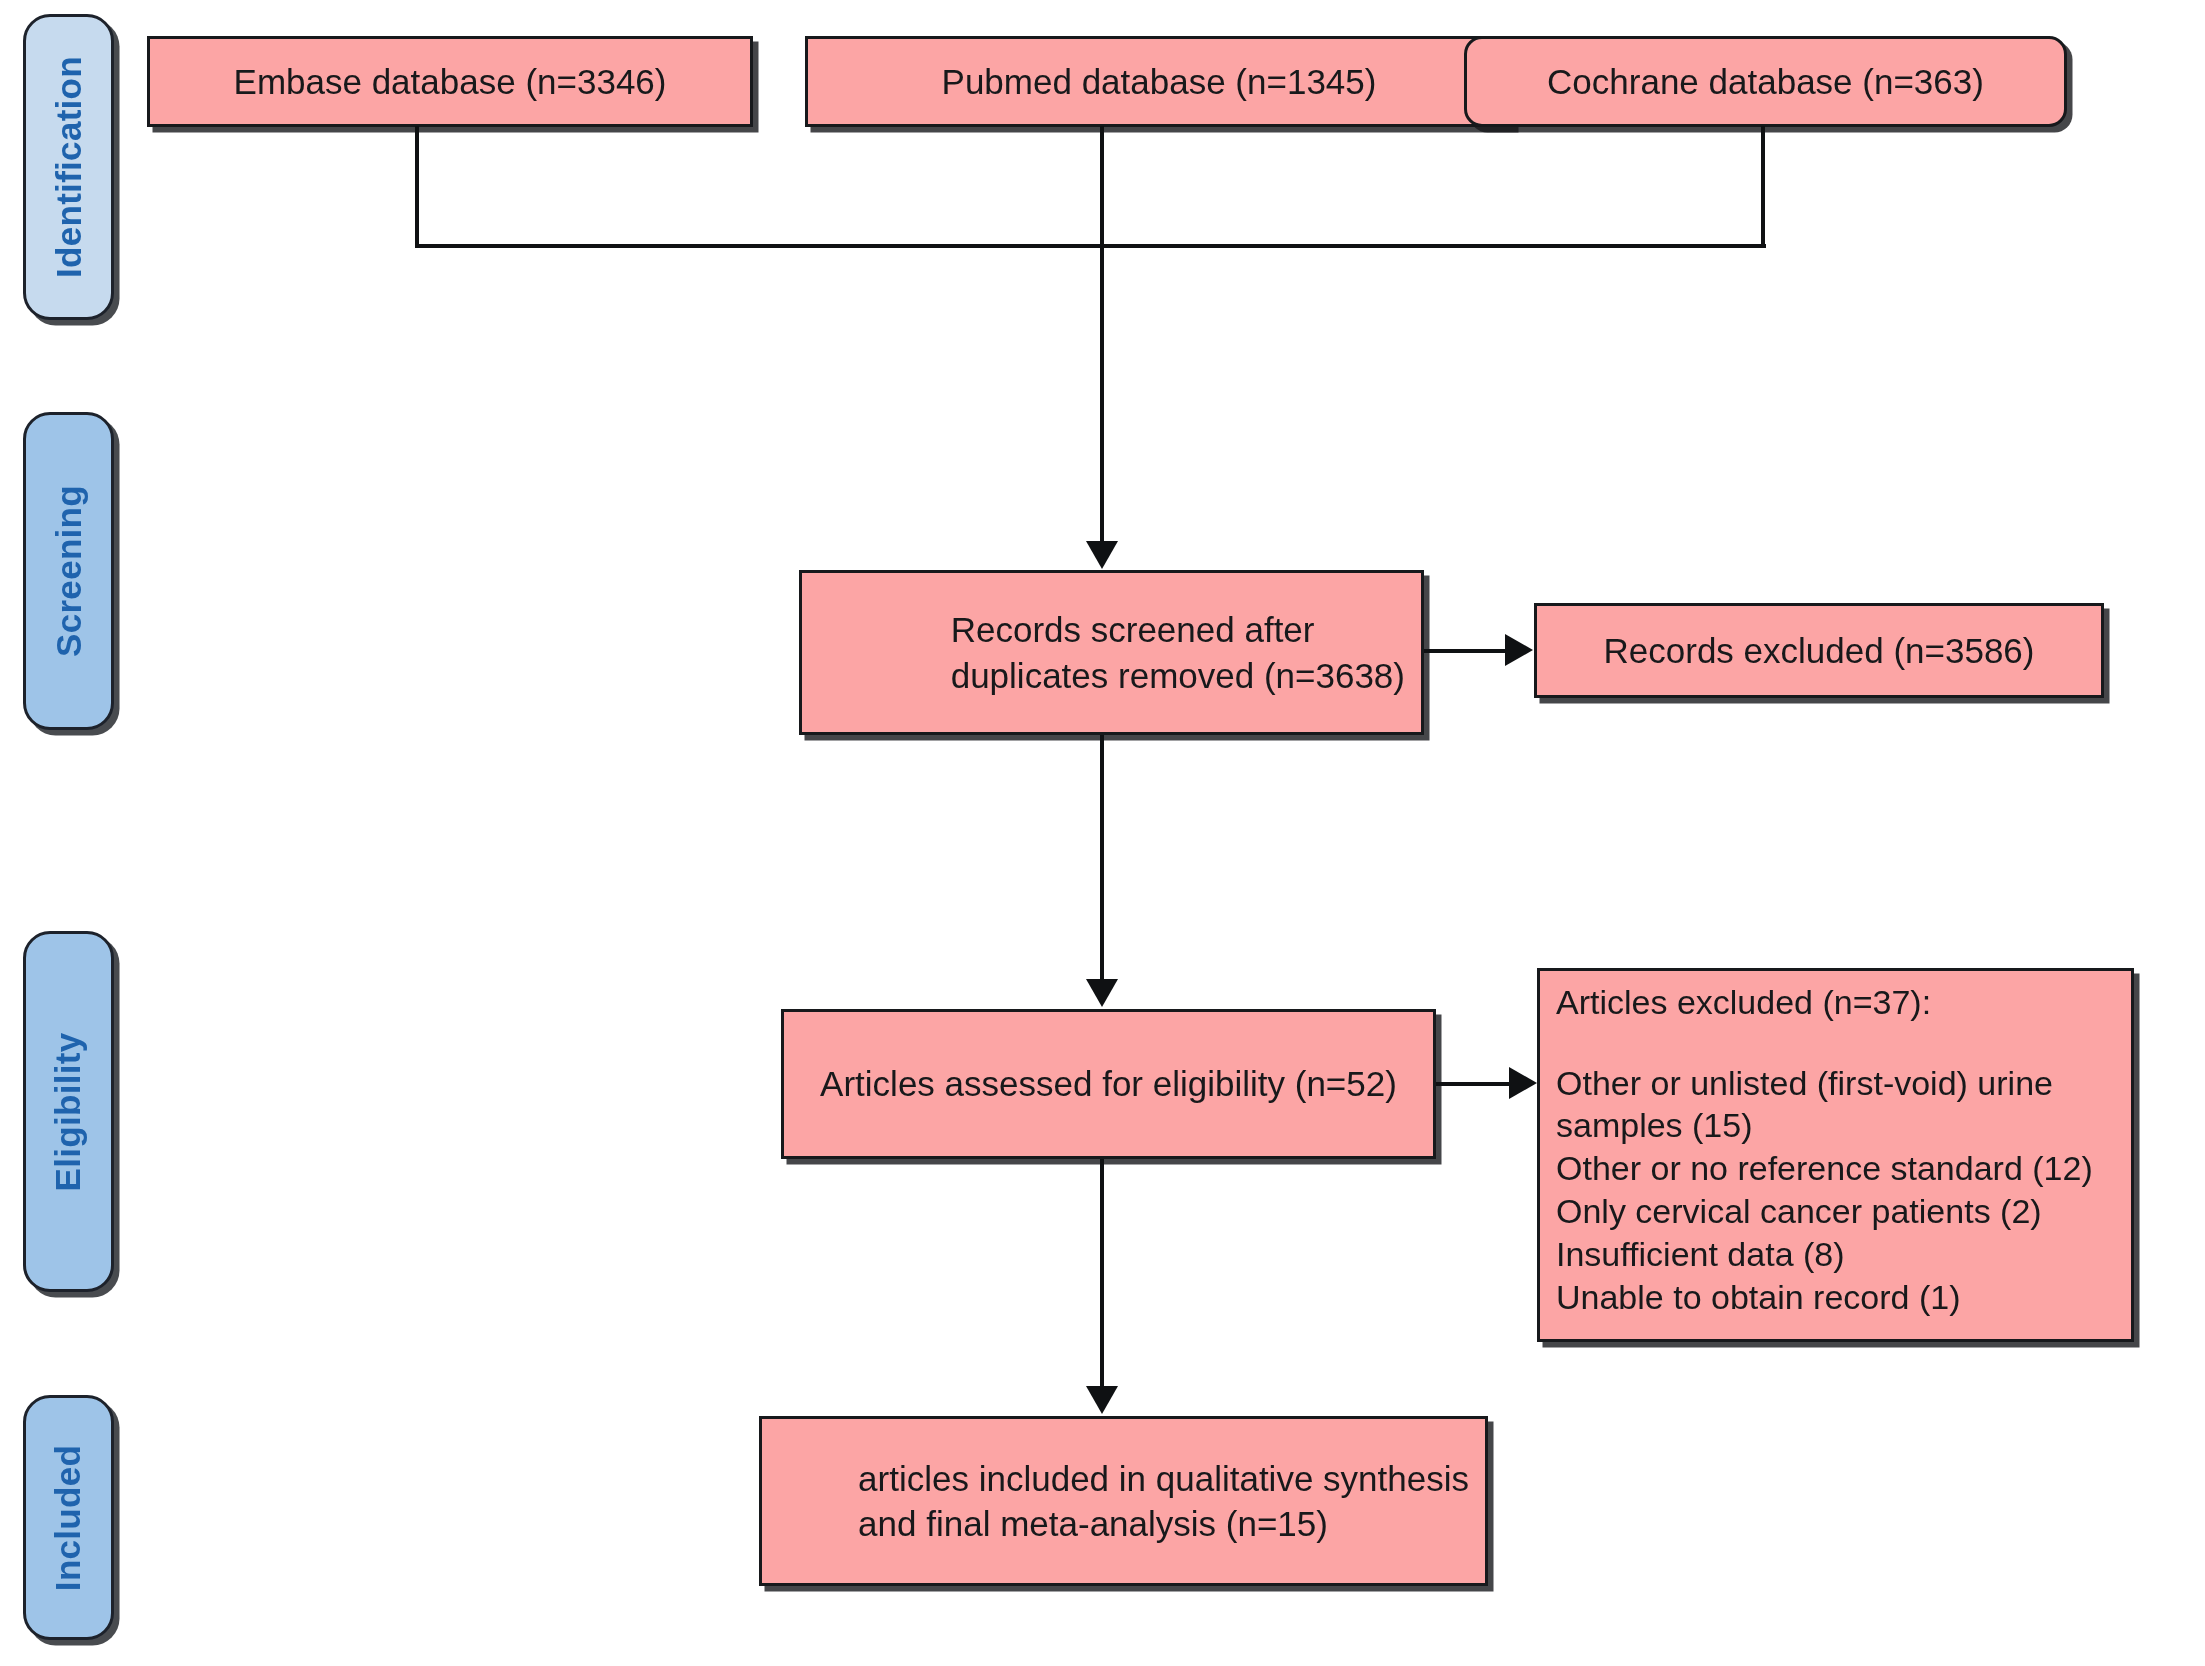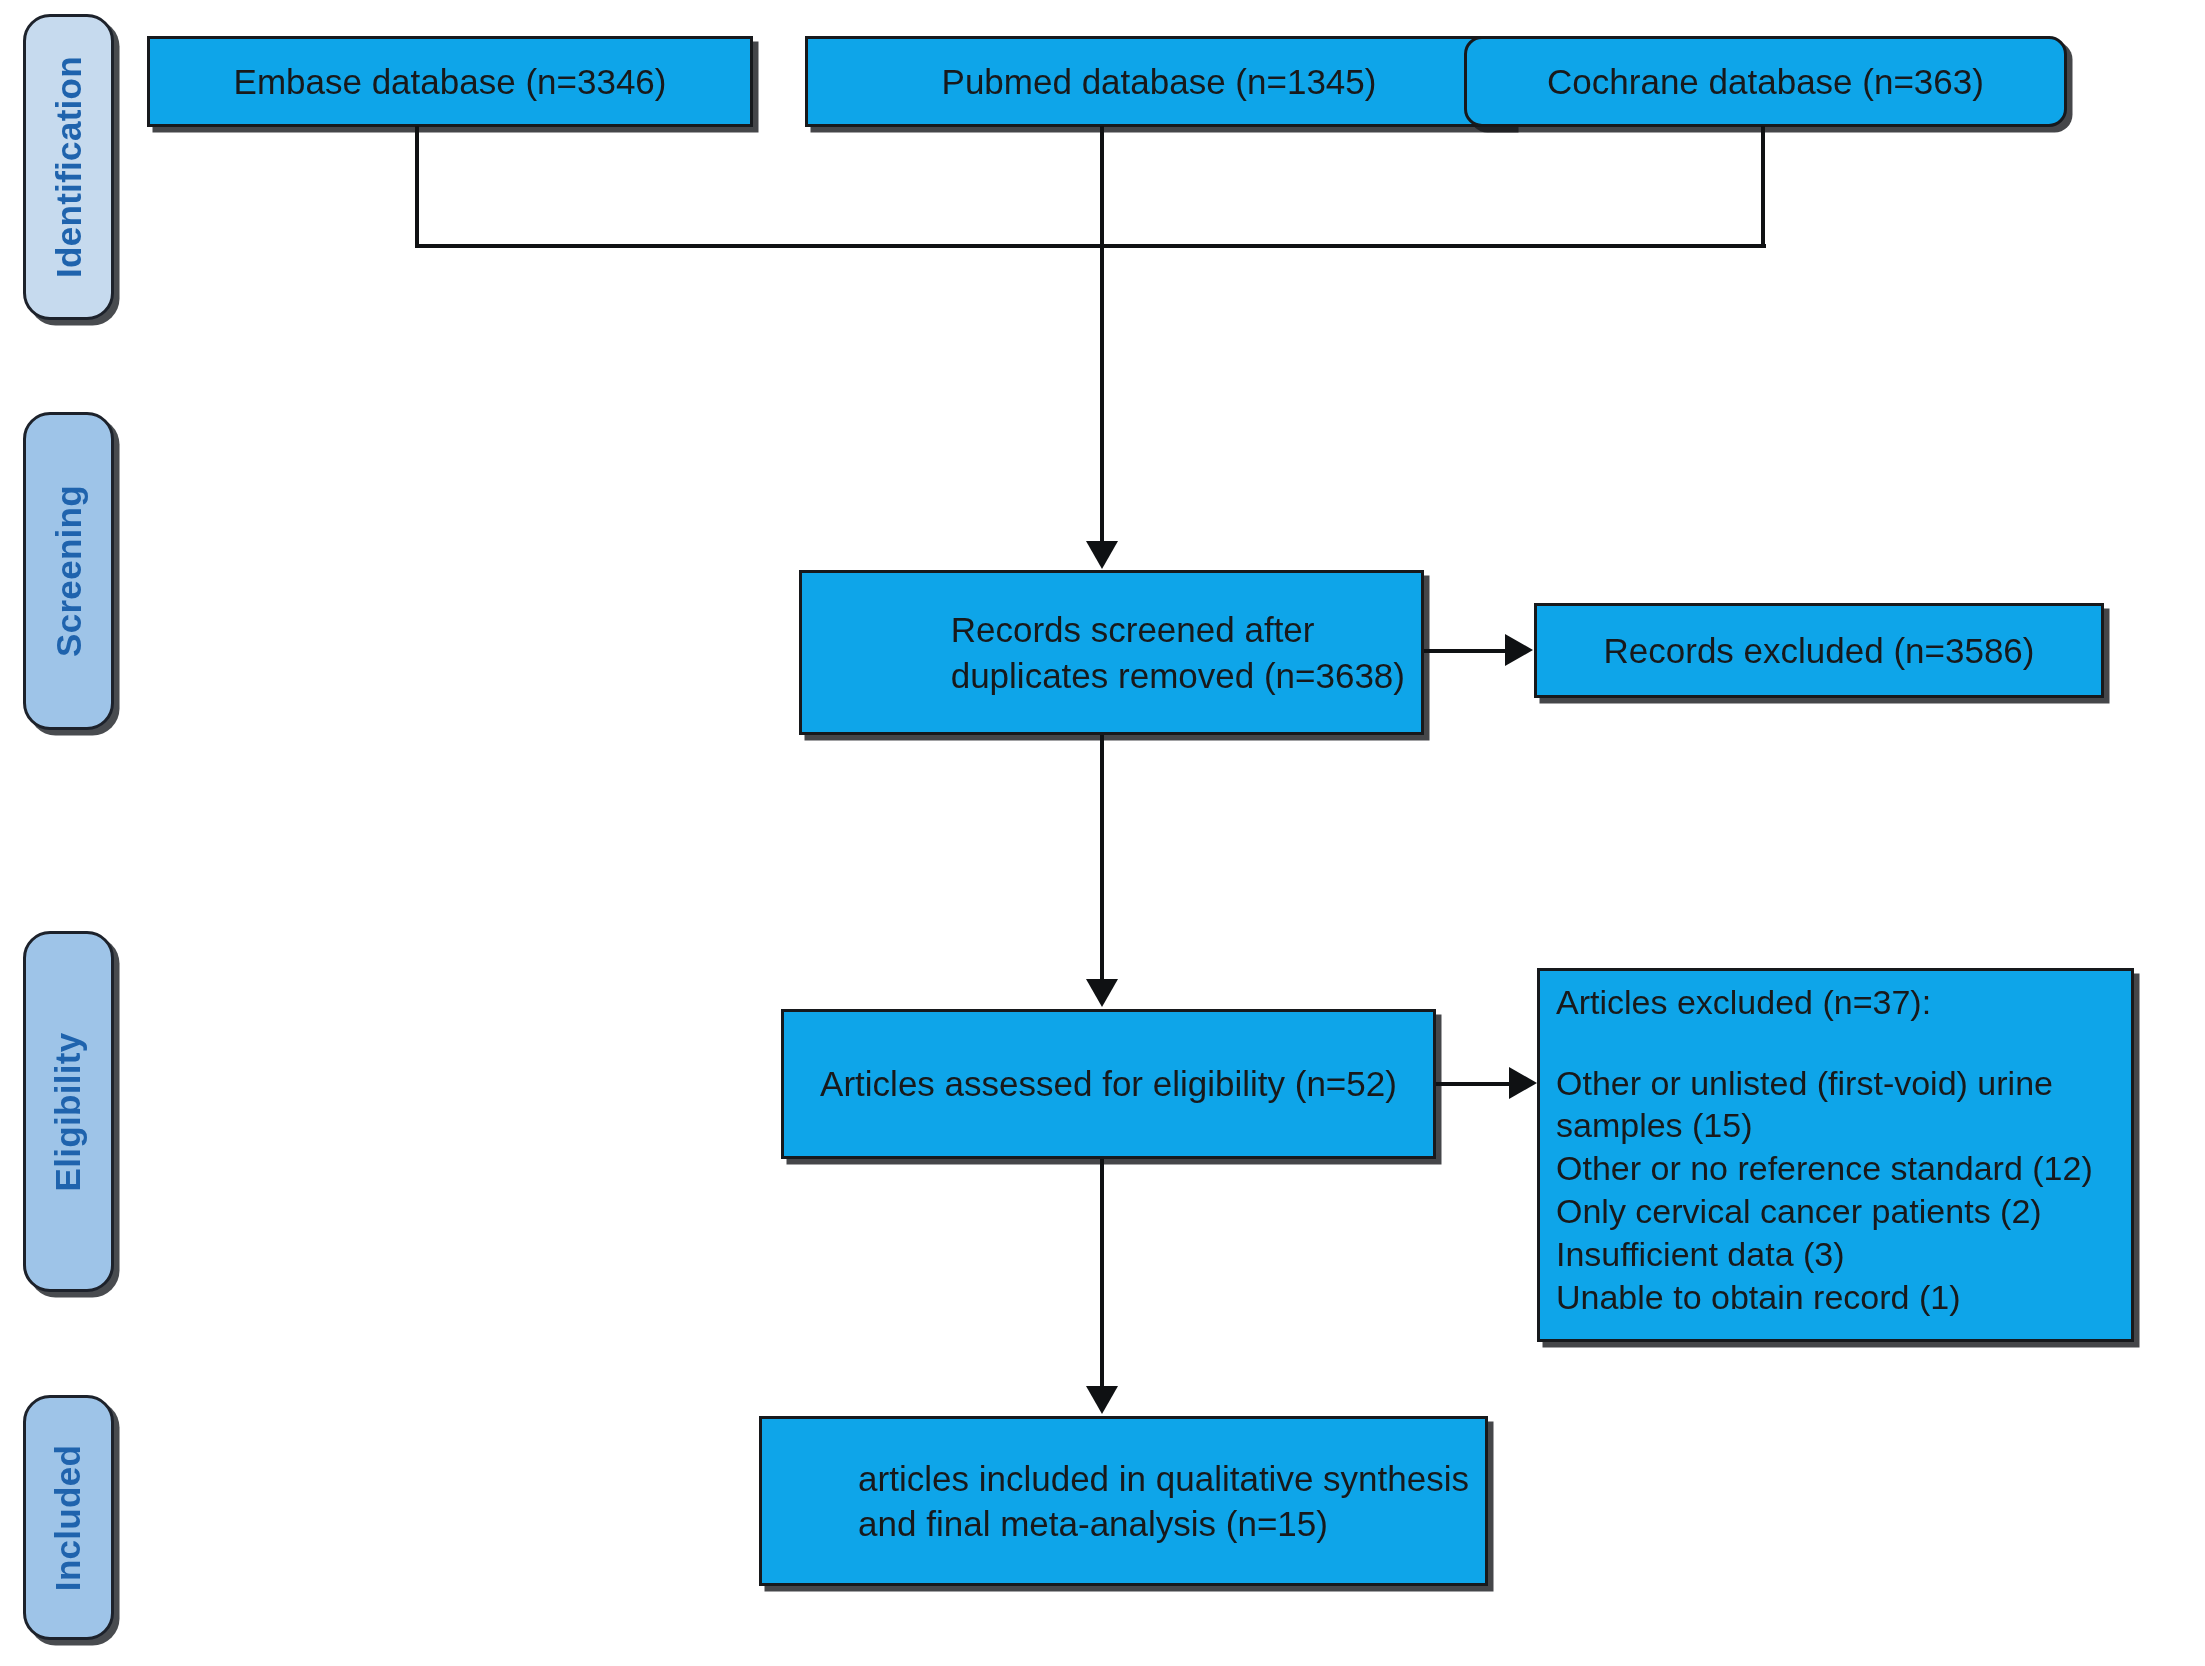--- a/index.html
+++ b/index.html
@@ -60,21 +60,21 @@
   #tab-included {
     left: 23px; top: 1395px; width: 91px; height: 245px;
     background: #9ec4e8;
   }
   #tab-included .stage-label { font-size: 35px; }
 
   
   .flow-box {
     position: absolute;
     box-sizing: border-box;
-    background: #0ea5e9;
+    background: #fca5a5;
     border: 3.1px solid #17191c;
     box-shadow: 5.5px 5.5px 0 rgba(22,24,28,0.80);
     display: flex;
     align-items: center;
     padding: 0 16px;
     font-family: "Liberation Sans", sans-serif;
     font-size: 35px;
     color: #18191b;
     line-height: 1.30;
   }
@@ -214,21 +214,21 @@
 
   <div class="hline" id="hline-articles-excluded"></div>
   <div class="arrow-right" id="arrow-articles-excluded"></div>
 
   <div class="flow-box leftal" id="box-excluded-articles">
     <span class="excl-list">
       <span class="excl-line">Articles excluded (n=37):</span>
       <span class="excl-line wrap">Other or unlisted (first-void) urine samples (15)</span>
       <span class="excl-line">Other or no reference standard (12)</span>
       <span class="excl-line">Only cervical cancer patients (2)</span>
-      <span class="excl-line">Insufficient data (3)</span>
+      <span class="excl-line">Insufficient data (8)</span>
       <span class="excl-line">Unable to obtain record (1)</span>
     </span>
   </div>
 
   <div class="vline" id="trunk-to-included"></div>
   <div class="arrow-down" id="arrow-to-included"></div>
 
   <div class="flow-box leftal" id="box-included">
     <span>
       <span>articles included in qualitative synthesis</span><br>

